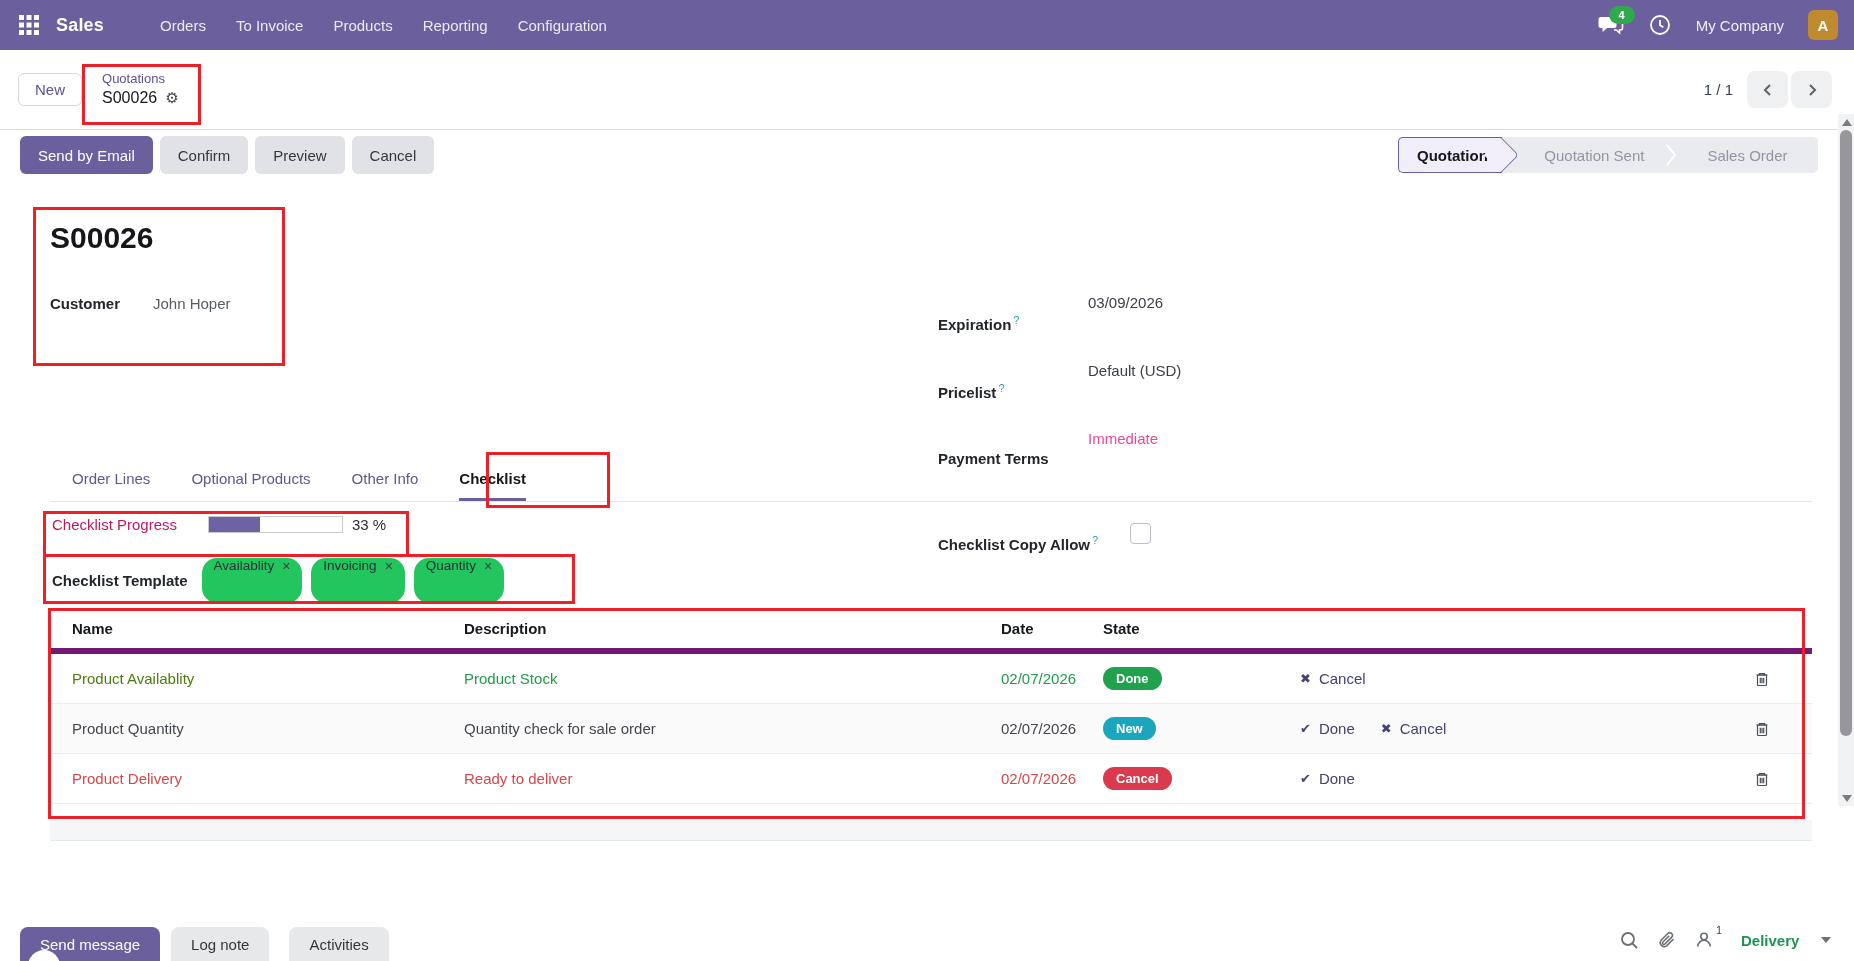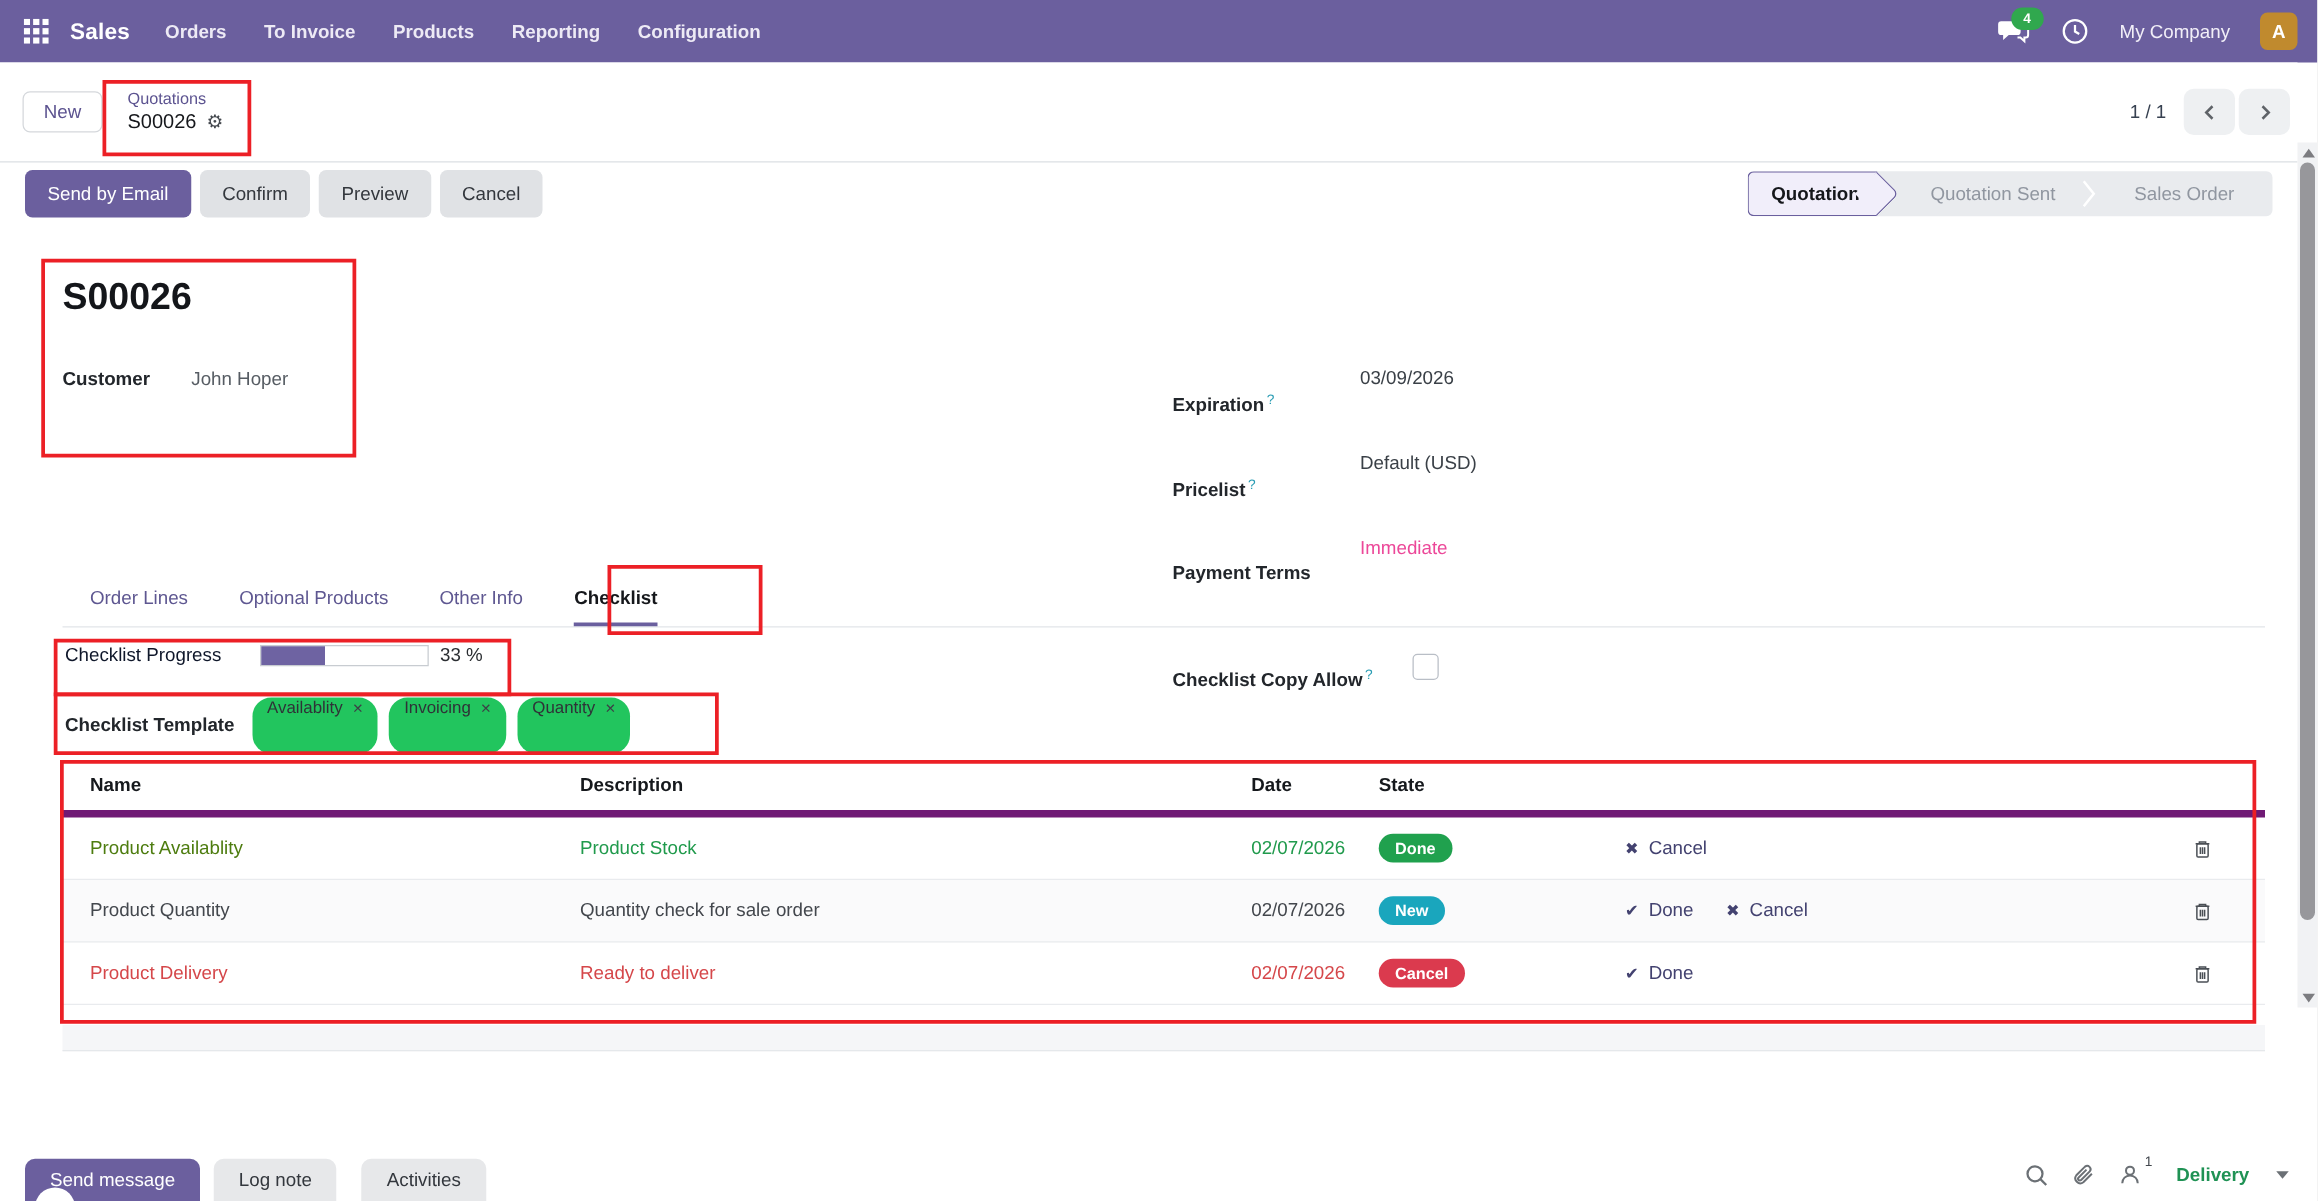--- a/index.html
+++ b/index.html
@@ -3,21 +3,21 @@
 <meta charset="utf-8">
 <style>
   html,body{margin:0;padding:0;background:#e9e9e9;}
   .canvas{position:relative;width:1854px;height:961px;background:#fff;overflow:hidden;
           font-family:"Liberation Sans",sans-serif;-webkit-font-smoothing:antialiased;}
 
   
   .navbar{position:absolute;left:0;top:0;right:0;height:50px;background:#6B5F9E;display:flex;align-items:center;color:#fff;}
   .apps-btn{margin-left:18px;width:22px;height:22px;display:flex;align-items:center;justify-content:center;cursor:pointer;}
   .app-name{margin-left:16px;font-size:18px;font-weight:700;letter-spacing:.2px;cursor:pointer;}
-  .nav-menu{display:flex;gap:30px;margin-left:28px;font-size:15px;color:#EDEAF5;font-weight:bold;}
+  .nav-menu{display:flex;gap:30px;margin-left:56px;font-size:15px;color:#EDEAF5;}
   .nav-menu span{cursor:pointer;}
   .nav-right{margin-left:auto;display:flex;align-items:center;gap:24px;padding-right:16px;}
   .msg-wrap{position:relative;width:26px;height:24px;cursor:pointer;}
   .msg-badge{position:absolute;top:-7px;right:-11px;min-width:18px;height:18px;border-radius:9px;background:#30A84E;
              color:#fff;font-size:11px;font-weight:700;display:flex;align-items:center;justify-content:center;padding:0 4px;}
   .company{font-size:15px;color:#F2EFF8;cursor:pointer;}
   .avatar{width:30px;height:30px;border-radius:6px;background:#C08A2E;color:#fff;font-size:15px;font-weight:700;
           display:flex;align-items:center;justify-content:center;cursor:pointer;}
 
   
@@ -62,21 +62,21 @@
   .fval.placeholder{color:#ec4899;}
 
   
   .tabs{position:absolute;left:50px;top:462px;width:1762px;height:40px;border-bottom:1px solid #e2e5e9;
         display:flex;gap:41px;padding-left:22px;box-sizing:border-box;align-items:flex-end;font-size:15px;}
   .tab{padding-bottom:11px;color:#5E5791;cursor:pointer;border-bottom:3px solid transparent;}
   .tab.active{color:#15171b;font-weight:700;border-bottom-color:#6a5f9e;}
 
   
   .prog-row{position:absolute;left:52px;top:516px;display:flex;align-items:center;font-size:15px;}
-  .prog-label{width:156px;color:#0f172a;}
+  .prog-label{width:156px;color:#be185d;}
   .pbar{width:135px;height:17px;border:1px solid #c8ccd1;background:#fff;box-sizing:border-box;}
   .pbar-fill{width:38%;height:100%;background:#6E63A2;}
   .prog-val{margin-left:9px;color:#2a2d31;}
   .copy-row{position:absolute;left:938px;top:514px;display:flex;align-items:center;font-size:15px;}
   .copy-row .flabel{width:auto;}
   .cbx{margin-left:32px;width:19px;height:19px;border:1px solid #b9bec6;border-radius:4px;background:#fff;cursor:pointer;}
   .tmpl-row{position:absolute;left:52px;top:558px;display:flex;align-items:center;font-size:15px;}
   .tmpl-label{font-weight:700;color:#22262b;margin-right:14px;}
   .tags{display:flex;gap:9px;}
   .tag{height:45px;display:flex;align-items:flex-start;padding:0 12px;background:#22c55e;border-radius:15px;

